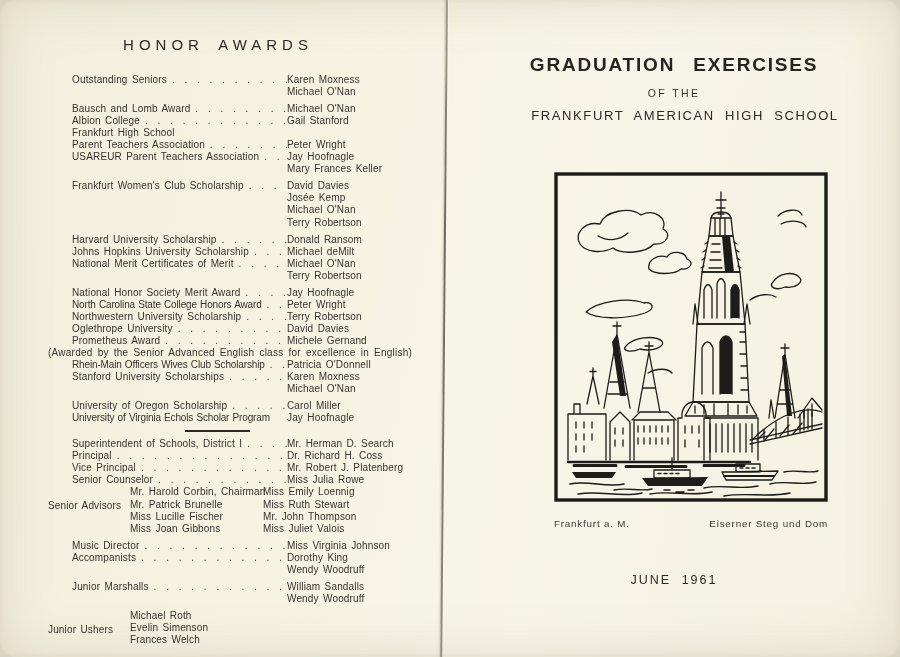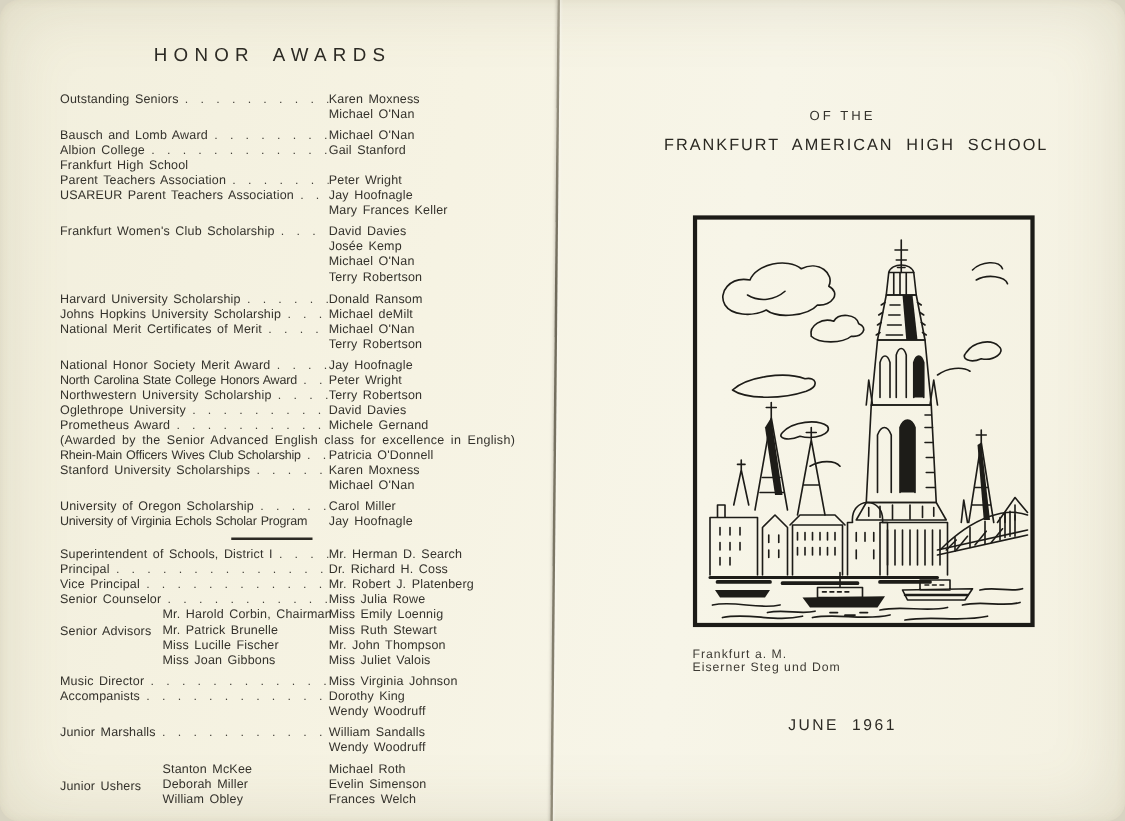--- a/index.html
+++ b/index.html
@@ -29,21 +29,21 @@
     text-align:center;font-size:15px;font-weight:500;
     letter-spacing:5px;word-spacing:6px;color:#2c2a24;
   }
   .rows{
     position:absolute;left:48px;top:74px;width:392px;
     font-size:10px;line-height:12.05px;letter-spacing:.15px;word-spacing:1.4px;
     color:#34322c;
   }
   .row{display:flex;align-items:flex-start;}
   .row.gap,.note.gap{margin-top:5px;}
-  .lp{flex:0 0 215px;min-width:0;display:flex;align-items:baseline;}
+  .lp{flex:0 0 215px;min-width:0;display:flex;align-items:baseline;margin-left:24px;}
   .label{white-space:nowrap;}
   .label.w82{flex:0 0 82px;white-space:nowrap;margin-top:14px;}
   .mid{flex:0 0 133px;min-width:0;}
   .leader{
     flex:1;min-width:0;overflow:hidden;white-space:nowrap;
     letter-spacing:2.8px;color:#45423b;padding:0 3px 0 5px;
   }
   .names{flex:1;min-width:0;}
   .name-line{white-space:nowrap;}
   .note{letter-spacing:.25px;word-spacing:2px;white-space:nowrap;}
@@ -61,21 +61,21 @@
   }
   .school-line{
     position:absolute;top:108px;left:11px;width:100%;text-align:center;
     font-size:13px;letter-spacing:1.6px;word-spacing:5px;color:#2a2822;
   }
   .art-frame{position:absolute;left:106px;top:172px;width:274px;height:330px;}
   .art-frame svg{display:block;}
   .captions{
     position:absolute;left:106px;top:518px;width:274px;
     display:flex;justify-content:space-between;
-    font-size:9.8px;letter-spacing:.8px;color:#3d3a33;flex-direction:column;
+    font-size:9.8px;letter-spacing:.8px;color:#3d3a33;
   }
   .date-line{
     position:absolute;top:573px;left:0;width:100%;text-align:center;
     font-size:12.5px;letter-spacing:2px;word-spacing:5px;color:#2c2a24;
   }
 </style>
 </head>
 <body>
 
 <div class="sheet">
@@ -333,37 +333,33 @@
             <div class="label">Junior Marshalls</div>
             <div class="leader">. . . . . . . . . . . . . . . . . . . . . . . . . . . . . . . . . . . . . . . . </div>
           </div>
           <div class="names">
             <div class="name-line">William Sandalls</div>
             <div class="name-line">Wendy Woodruff</div>
           </div>
         </div>
         <div class="row gap">
           <div class="label w82">Junior Ushers</div>
-          <div class="mid">
-            <div class="name-line">Stanton McKee</div>
-            <div class="name-line">Deborah Miller</div>
-            <div class="name-line">William Obley</div>
-          </div>
           <div class="names">
             <div class="name-line">Michael Roth</div>
             <div class="name-line">Evelin Simenson</div>
             <div class="name-line">Frances Welch</div>
           </div>
         </div>
       </div>
   </div>
 
   <div class="fold"></div>
 
   <div class="page-right">
+    <div class="g-title">GRADUATION EXERCISES</div>
     <div class="of-the">OF THE</div>
     <div class="school-line">FRANKFURT AMERICAN HIGH SCHOOL</div>
 
     <div class="art-frame">
       <svg width="274" height="330" viewBox="0 0 274 330" xmlns="http://www.w3.org/2000/svg">
 
         <rect x="2" y="2" width="270" height="326" fill="none" stroke="#1c1b17" stroke-width="3.4"></rect>
         <g fill="none" stroke="#1d1c18" stroke-width="1.3" stroke-linecap="round" stroke-linejoin="round">
 
           <path d="M26,72 C20,62 30,49 46,52 C51,39 76,34 87,43 C101,36 114,47 109,57 C119,62 112,73 100,72 C92,81 68,83 59,76 C47,82 31,80 26,72"></path>

